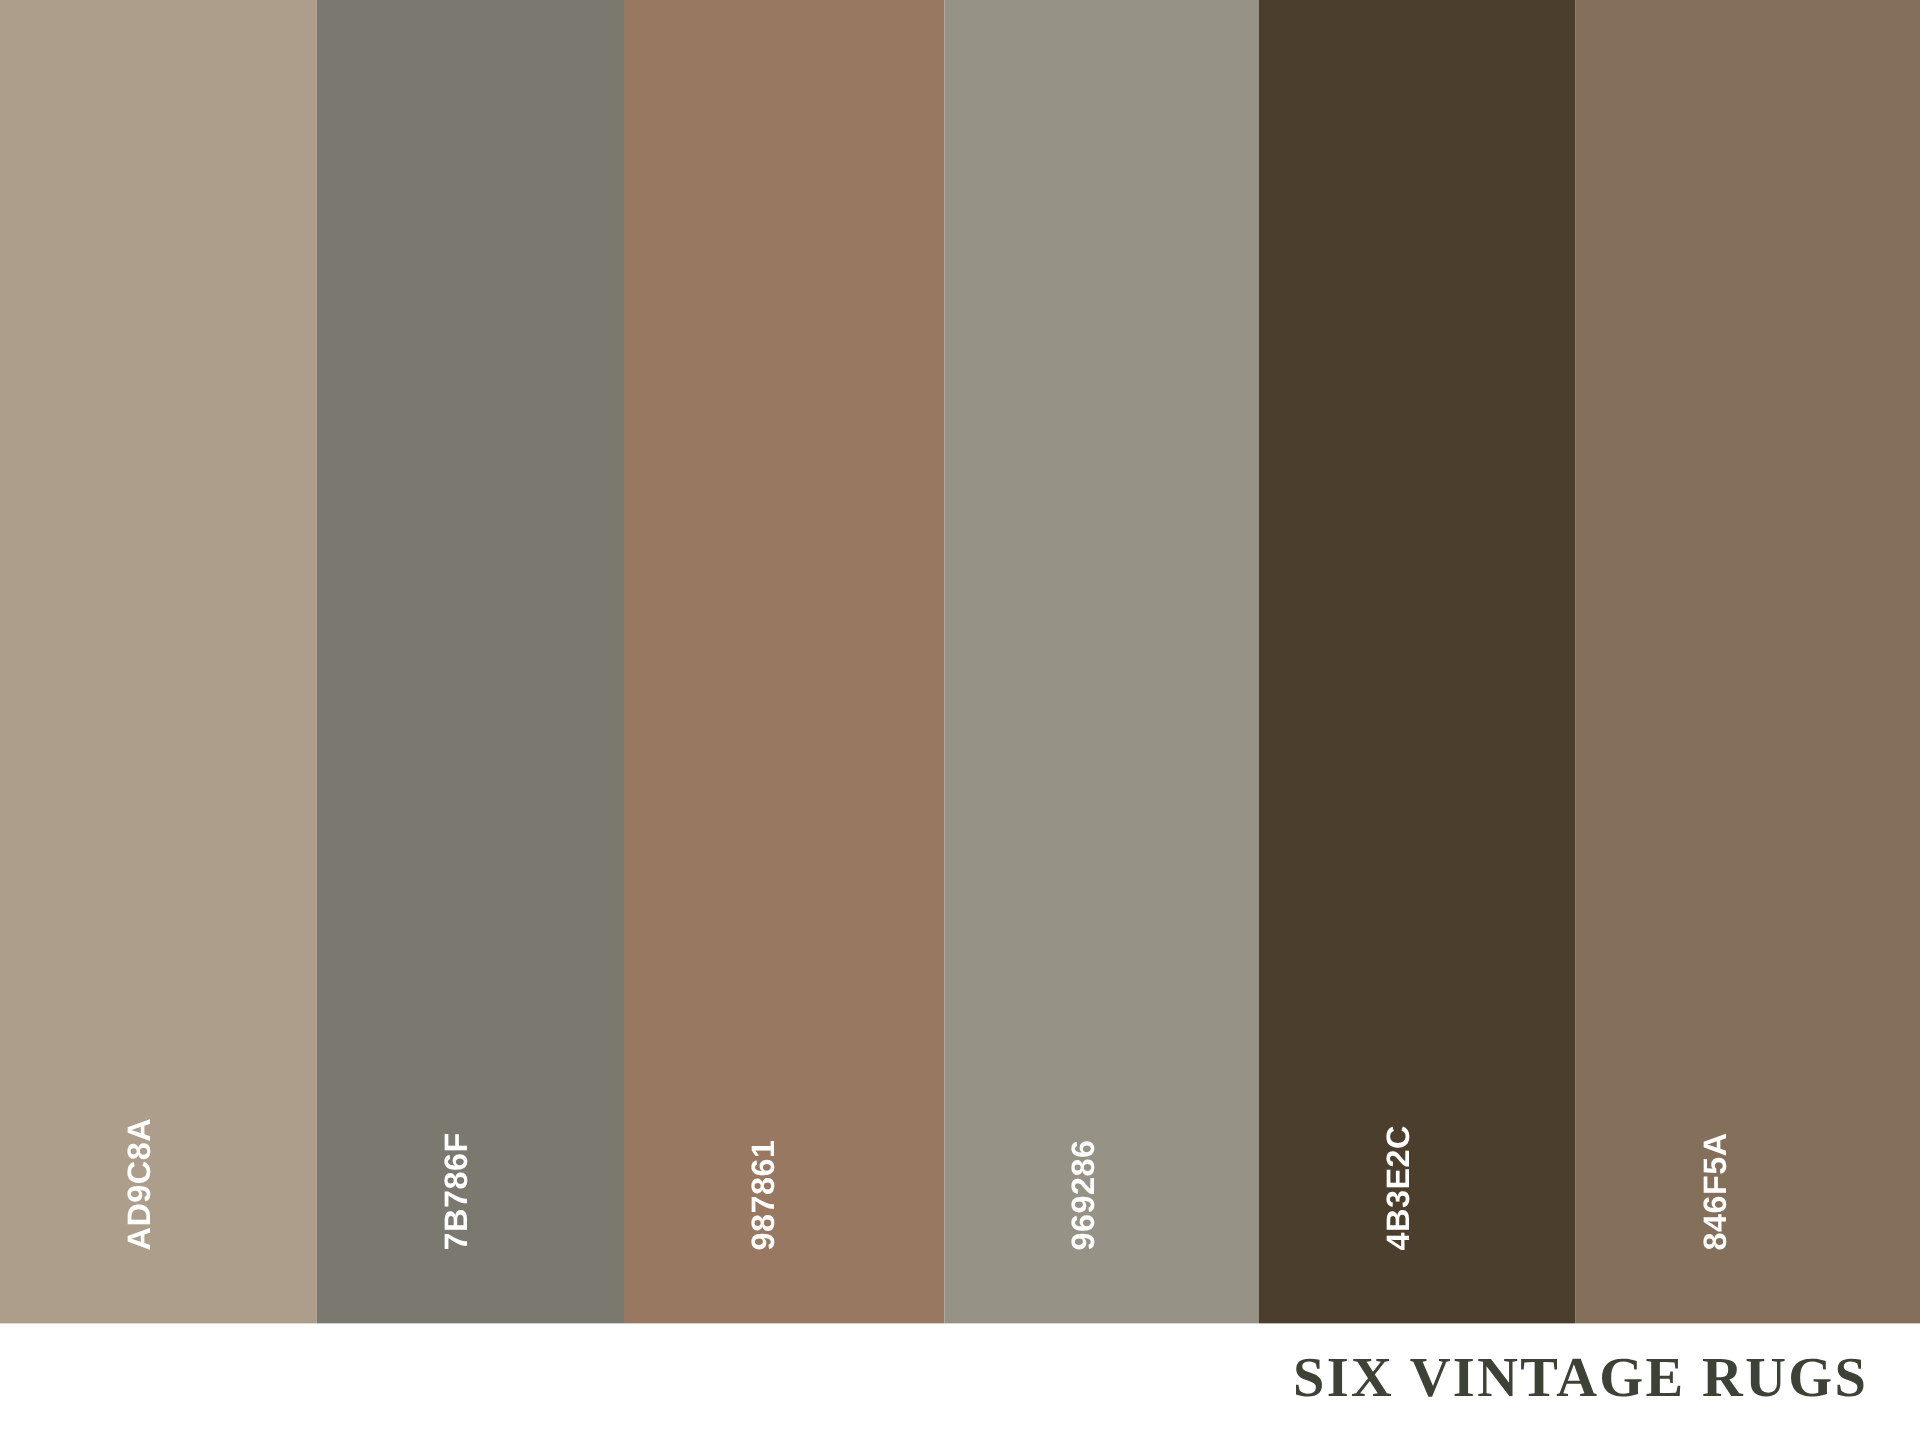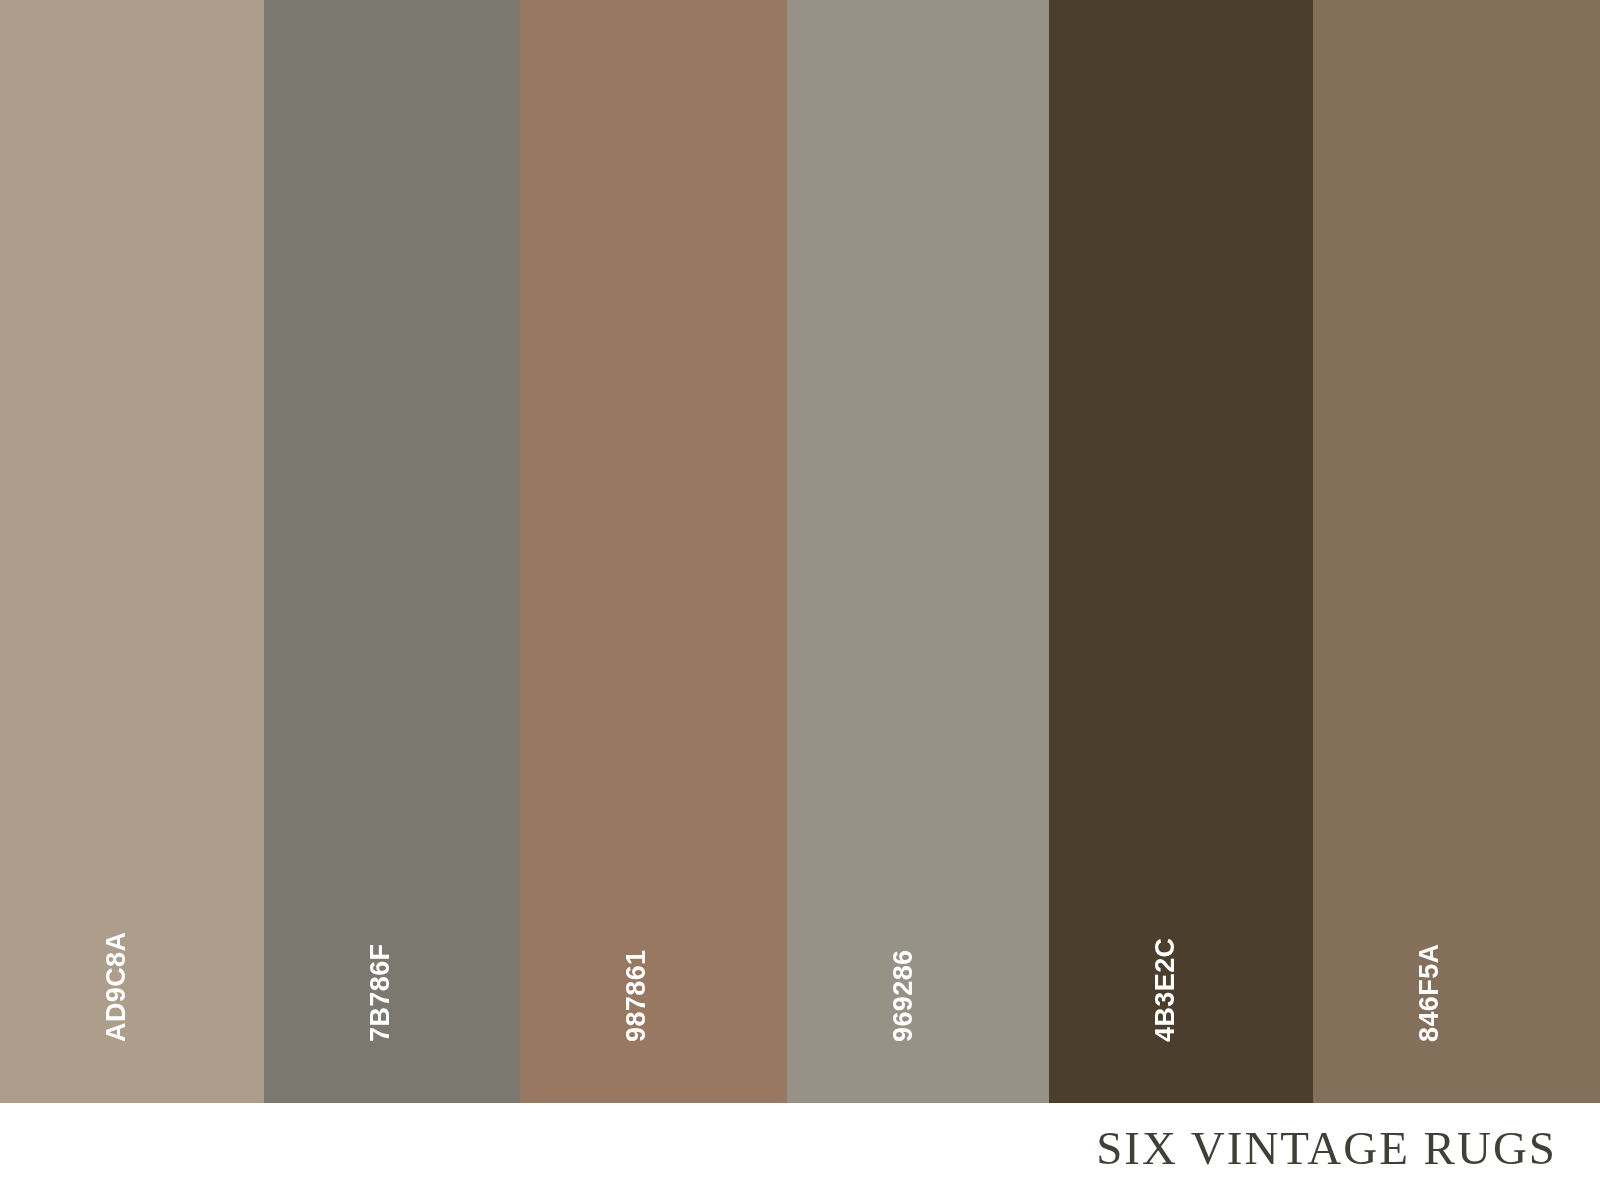--- a/index.html
+++ b/index.html
@@ -71,21 +71,21 @@
     height: 97px;
     background: #ffffff;
   }
 
   #brand-wordmark {
     position: absolute;
     right: 43px;
     top: 22px;
     font-family: "Liberation Serif", "DejaVu Serif", serif;
     font-size: 47px;
-    font-weight: 400;
+    font-weight: 700;
     letter-spacing: 2.0px;
     color: #3e4236;
     line-height: 1;
     white-space: nowrap;
   }
 </style>
 </head>
 <body>
 
 <div id="palette-page" style="background: rgb(255, 255, 255);">

